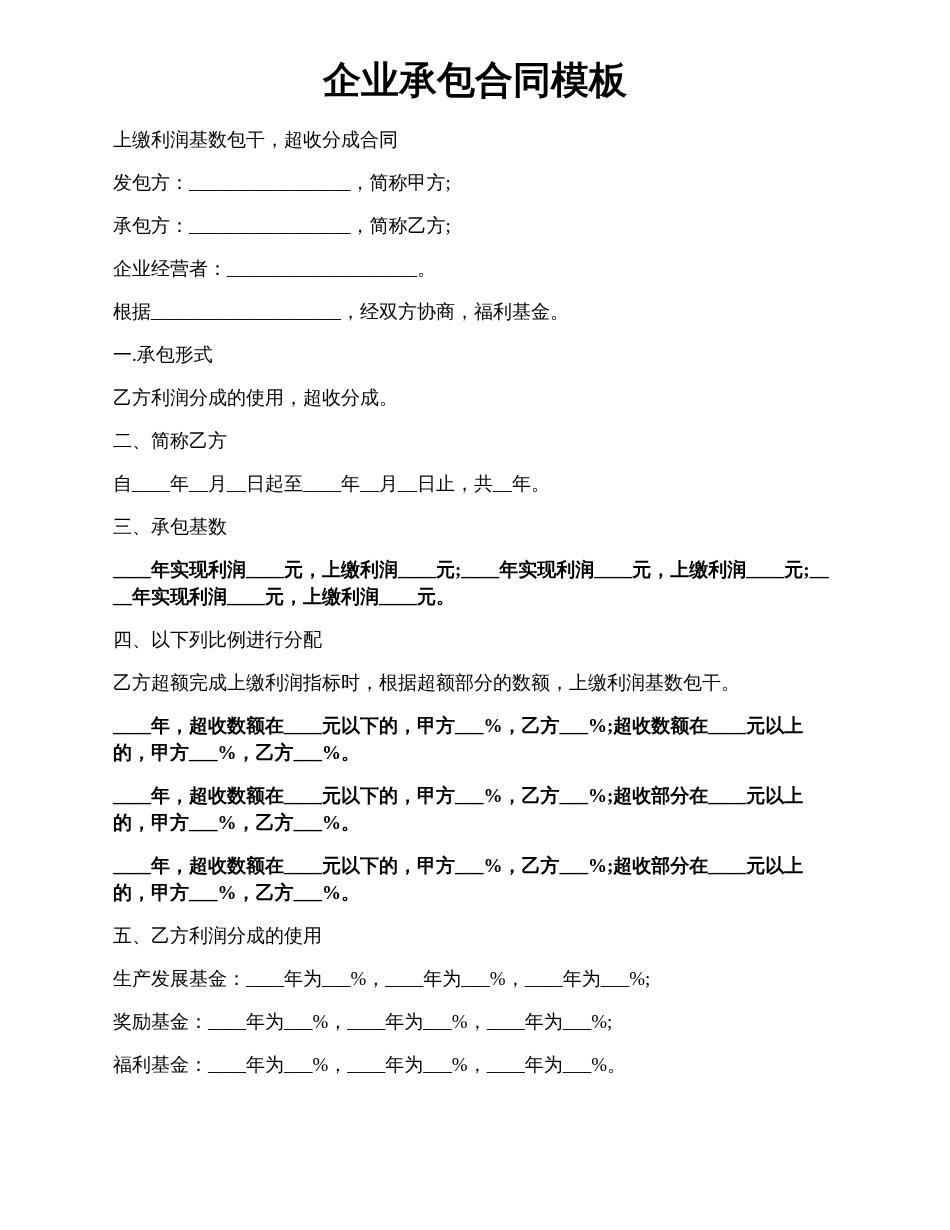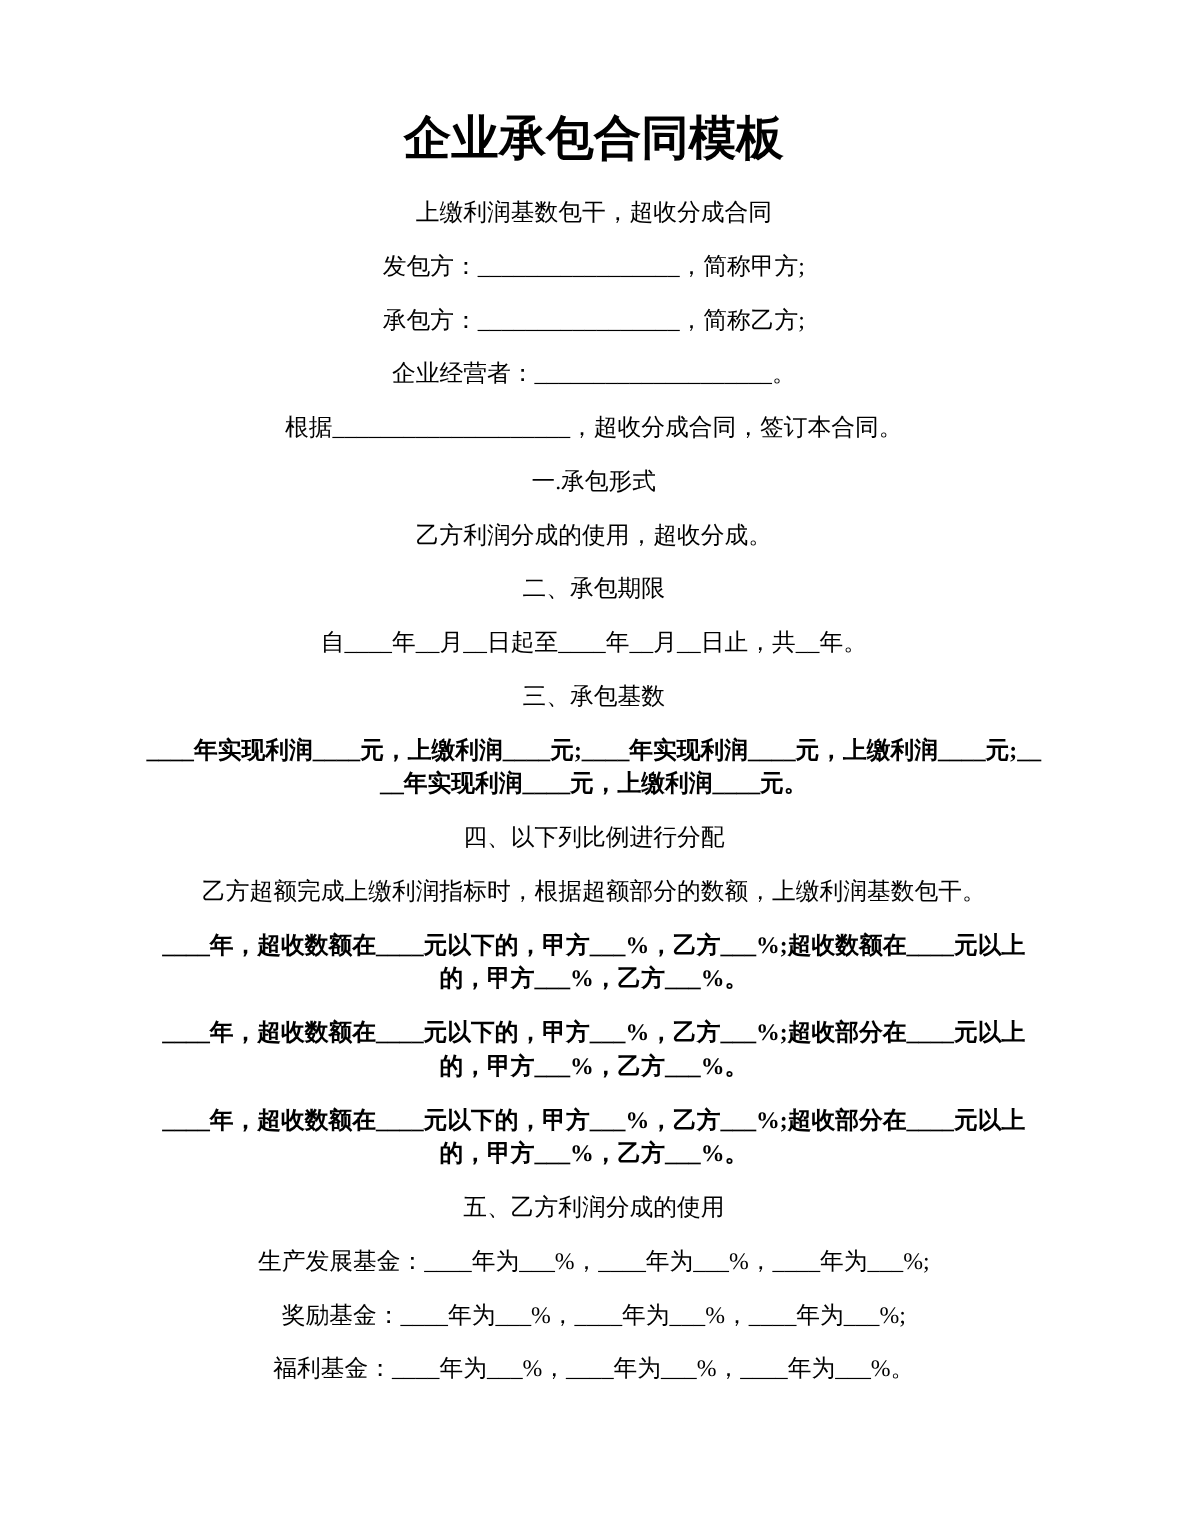--- a/index.html
+++ b/index.html
@@ -7,61 +7,61 @@
     padding: 0;
     background: #ffffff;
   }
   .page {
     position: relative;
     width: 950px;
     height: 1230px;
     background: #ffffff;
     color: #000000;
     box-sizing: border-box;
-    padding: 88px 113px 0 113px;
+    padding: 57px 113px 0 113px;
     overflow: hidden;
     font-family: "Liberation Serif", "DejaVu Serif", serif;
   }
   .doc-title {
     margin: 0 0 23px 0;
     font-size: 38px;
     line-height: 46px;
     font-weight: bold;
     text-align: center;
     font-family: "Liberation Serif", "DejaVu Serif", serif;
   }
   .para {
     margin: 16px 0 15px 0;
     font-size: 19px;
     line-height: 27px;
-    text-align: center;
+    text-align: left;
     word-break: break-all;
     overflow-wrap: break-word;
   }
   .para.multi {
     margin-bottom: 8px;
     font-weight: bold;
   }
 </style>
 </head>
 <body>
 
 <div class="page">
   <h1 class="doc-title">企业承包合同模板</h1>
 
   <p class="para">上缴利润基数包干，超收分成合同</p>
   <p class="para">发包方：_________________，简称甲方;</p>
   <p class="para">承包方：_________________，简称乙方;</p>
   <p class="para">企业经营者：____________________。</p>
-  <p class="para">根据____________________，超收分成合同，签订本合同。</p>
+  <p class="para">根据____________________，经双方协商，福利基金。</p>
 
   <p class="para">一.承包形式</p>
   <p class="para">乙方利润分成的使用，超收分成。</p>
 
-  <p class="para">二、承包期限</p>
+  <p class="para">二、简称乙方</p>
   <p class="para">自____年__月__日起至____年__月__日止，共__年。</p>
 
   <p class="para">三、承包基数</p>
   <p class="para multi">____年实现利润____元，上缴利润____元;____年实现利润____元，上缴利润____元;____年实现利润____元，上缴利润____元。</p>
 
   <p class="para">四、以下列比例进行分配</p>
   <p class="para">乙方超额完成上缴利润指标时，根据超额部分的数额，上缴利润基数包干。</p>
   <p class="para multi">____年，超收数额在____元以下的，甲方___%，乙方___%;超收数额在____元以上的，甲方___%，乙方___%。</p>
   <p class="para multi">____年，超收数额在____元以下的，甲方___%，乙方___%;超收部分在____元以上的，甲方___%，乙方___%。</p>
   <p class="para multi">____年，超收数额在____元以下的，甲方___%，乙方___%;超收部分在____元以上的，甲方___%，乙方___%。</p>

